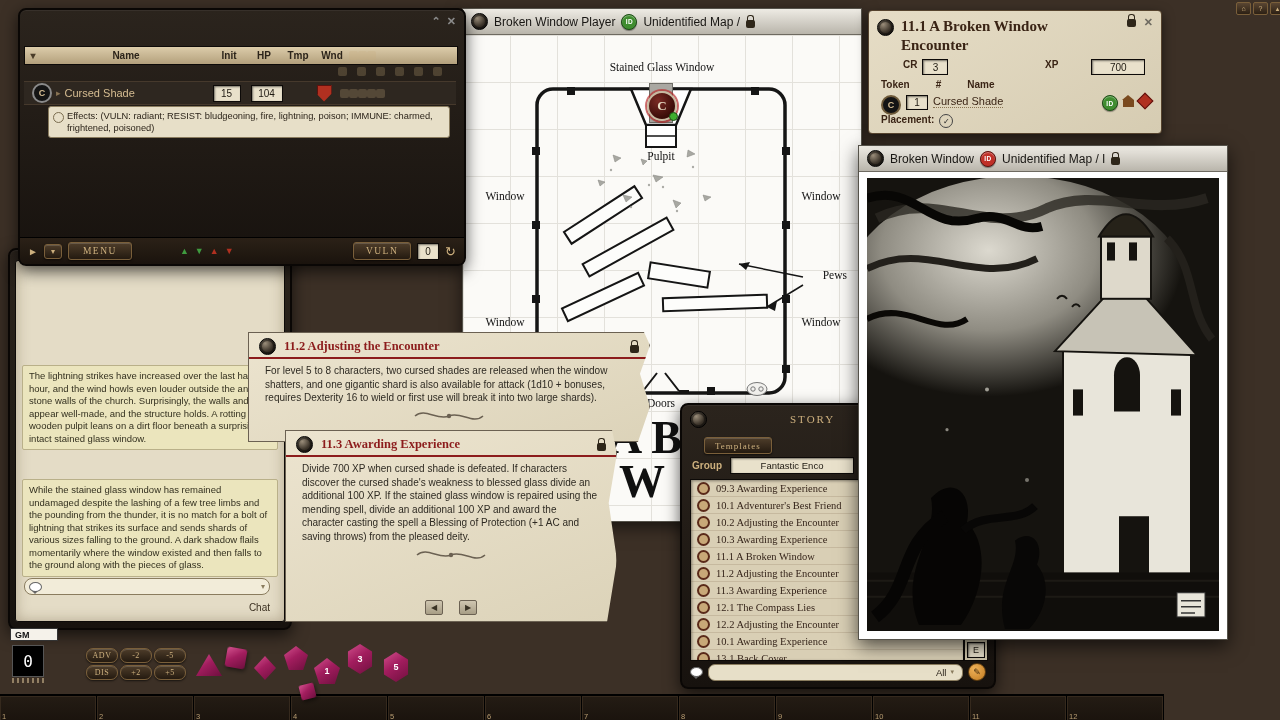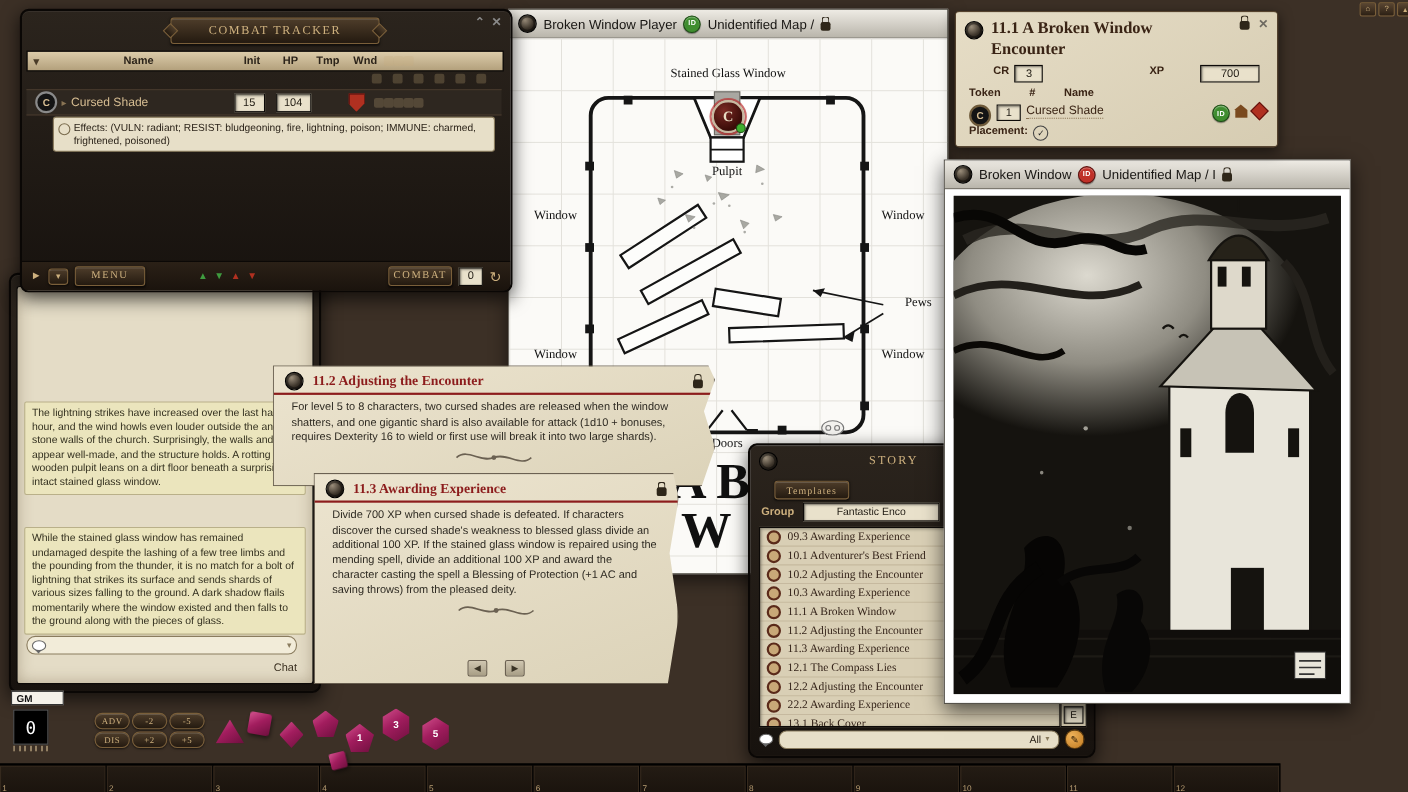--- a/index.html
+++ b/index.html
@@ -166,23 +166,20 @@
 
 <div id="stage">
 
   <div class="abs" style="left:1236px;top:2px;display:flex;gap:2px;z-index:70;">
     <div class="corner-btn">⌂</div>
     <div class="corner-btn">?</div>
     <div class="corner-btn">▴</div>
   </div>
 
   <div id="tracker" class="abs dark-win">
-    <div class="titleplaque plaque">
-      <span>COMBAT TRACKER</span>
-    </div>
     <div class="abs" style="right:8px;top:6px;display:flex;gap:6px;">
       <span class="win-x" style="color:#8a8a8a">⌃</span>
       <span class="win-x" style="color:#8a8a8a">✕</span>
     </div>
     <div class="ct-header">
       <span style="width:16px;color:#4a3c28;">▾</span>
       <span style="width:170px;">Name</span>
       <span style="width:36px;">Init</span>
       <span style="width:34px;">HP</span>
       <span style="width:34px;">Tmp</span>
@@ -223,21 +220,21 @@
     <div class="ct-bottom">
       <span style="color:#cdb07e;font-size:10px;">►</span>
       <span class="plaque" style="width:16px;height:13px;font-size:8px;letter-spacing:0;">▾</span>
       <span class="plaque" style="width:62px;height:16px;font-size:9.5px;">MENU</span>
       <span style="width:36px;"></span>
       <span class="arr" style="color:#3f9b3f;">▲</span>
       <span class="arr" style="color:#3f9b3f;">▼</span>
       <span class="arr" style="color:#b03020;">▲</span>
       <span class="arr" style="color:#b03020;">▼</span>
       <span style="flex:1;"></span>
-      <span class="plaque" style="width:56px;height:16px;font-size:9.5px;">COMBAT</span>
+      <span class="plaque" style="width:56px;height:16px;font-size:9.5px;">VULN</span>
       <span class="inset-box" style="width:20px;height:15px;">0</span>
       <span style="color:#cdb07e;font-size:13px;">↻</span>
     </div>
   </div>
 
   <div id="chat" class="abs dark-win">
     <div class="body">
       <div class="note" style="top:104px;">The lightning strikes have increased over the last half-hour, and the wind howls even louder outside the ancient stone walls of the church. Surprisingly, the walls and roof appear well-made, and the structure holds. A rotting wooden pulpit leans on a dirt floor beneath a surprisingly intact stained glass window.</div>
       <div class="note" style="top:218px;">While the stained glass window has remained undamaged despite the lashing of a few tree limbs and the pounding from the thunder, it is no match for a bolt of lightning that strikes its surface and sends shards of various sizes falling to the ground. A dark shadow flails momentarily where the window existed and then falls to the ground along with the pieces of glass.</div>
       <div class="chat-input">
@@ -372,21 +369,21 @@
       <div class="list-item">
           <span class="li-ico"></span>
           <span>12.1 The Compass Lies</span>
         </div>
       <div class="list-item">
           <span class="li-ico"></span>
           <span>12.2 Adjusting the Encounter</span>
         </div>
       <div class="list-item">
           <span class="li-ico"></span>
-          <span>22.2 Awarding Experience</span>
+          <span>10.1 Awarding Experience</span>
         </div>
       <div class="list-item">
           <span class="li-ico"></span>
           <span>13.1 Back Cover</span>
         </div>
     </div>
     <div class="scroll-strip">
       <div class="end-btn inset-box">E</div>
     </div>
     <div class="slist-bottom">

